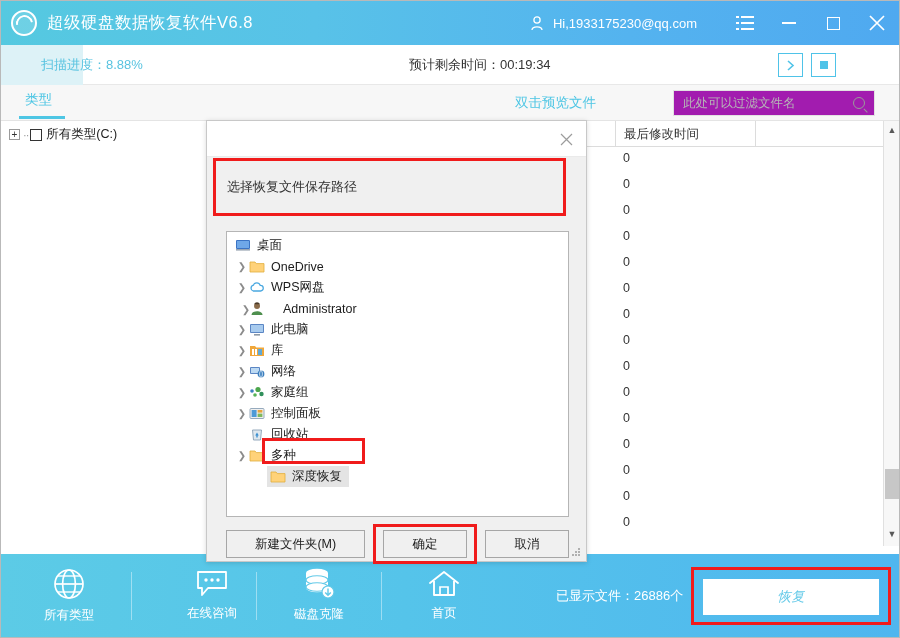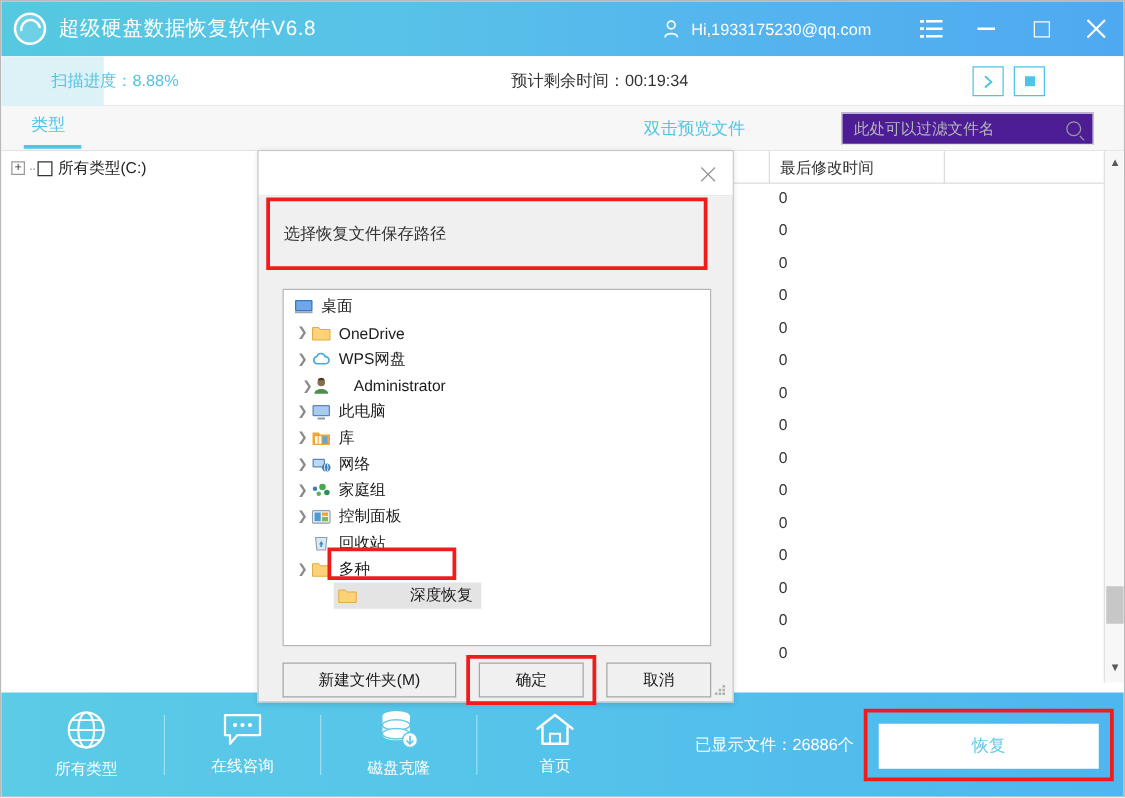--- a/index.html
+++ b/index.html
@@ -91,21 +91,21 @@
   }
   .tab-underline{
     position:absolute;left:18px;top:31px;width:46px;height:2.5px;background:#4ec6e4;
   }
   .preview-hint{
     position:absolute;left:514px;top:0;height:36px;line-height:36px;
     font-size:13.5px;color:#4ec6e4;
   }
   .filter-box{
     position:absolute;left:672px;top:5px;width:202px;height:26px;
-    background:#4c1d95;border:1px solid #e2e2e2;display:flex;align-items:center;
+    background:#a21caf;border:1px solid #e2e2e2;display:flex;align-items:center;
   }
   .filter-ph{
     font-size:12.5px;color:#b6b6b6;margin-left:9px;
   }
   .filter-mag{
     margin-left:auto;margin-right:9px;width:12px;height:12px;
     border:1.3px solid #9a9a9a;border-radius:50%;position:relative;
   }
   .filter-mag:after{
     content:"";position:absolute;right:-4px;bottom:-3px;width:5px;height:1.3px;
@@ -174,21 +174,21 @@
     position:absolute;left:555px;top:0;height:84px;line-height:84px;
     font-size:13px;color:#ffffff;
   }
   .recover-wrap{
     position:absolute;left:690px;top:13px;width:200px;height:58px;
     border:3px solid #f01b1b;
   }
   .recover-btn{
     position:absolute;left:9px;top:9px;width:176px;height:36px;background:#ffffff;
     display:flex;align-items:center;justify-content:center;
-    color:#63c9e8;font-size:13.5px;
+    color:#63c9e8;font-size:13.5px;font-style:italic;
   }
 
   
   .dialog{
     position:absolute;left:205px;top:119px;width:381px;height:442px;
     background:#f0f0f0;border:1px solid #c8c8c8;
     box-shadow:0 1px 5px rgba(0,0,0,.15);
   }
   .dlg-title{
     position:absolute;left:0;top:0;width:379px;height:36px;background:#ffffff;
@@ -352,21 +352,21 @@
         <circle cx="18" cy="18" r="14" fill="none" stroke="#fff" stroke-width="1.7"></circle>
         <ellipse cx="18" cy="18" rx="6.4" ry="14" fill="none" stroke="#fff" stroke-width="1.7"></ellipse>
         <line x1="4" y1="18" x2="32" y2="18" stroke="#fff" stroke-width="1.7"></line>
         <line x1="7" y1="10" x2="29" y2="10" stroke="#fff" stroke-width="1.4"></line>
         <line x1="7" y1="26" x2="29" y2="26" stroke="#fff" stroke-width="1.4"></line>
       </svg>
       <span class="bb-label">所有类型</span>
     </div>
     <div class="bb-div" style="left:130px;"></div>
 
-    <div class="bb-item" style="left:133px;text-align:right;">
+    <div class="bb-item" style="left:151px;text-align:right;">
       <svg width="36" height="32" viewBox="0 0 36 32">
         <path d="M4 4 H32 V20 H14 L8 27 V20 H4 Z" fill="none" stroke="#fff" stroke-width="1.8" stroke-linejoin="round"></path>
         <circle cx="12" cy="12" r="1.7" fill="#fff"></circle>
           <circle cx="18" cy="12" r="1.7" fill="#fff"></circle>
           <circle cx="24" cy="12" r="1.7" fill="#fff"></circle>
       </svg>
       <span class="bb-label">在线咨询</span>
     </div>
     <div class="bb-div" style="left:255px;"></div>
 
@@ -534,21 +534,21 @@
       <div class="tnode" style="top:213px;left:8px;">
         <span class="tarrow">❯</span>
         <span class="tico">
           <svg width="16" height="15" viewBox="0 0 16 15">
               <path d="M1 3 H6 L7.3 4.6 H15 V13 H1 Z" fill="#ffd279" stroke="#e0ad3e" stroke-width=".8"></path>
             </svg>
         </span>
         <span>多种</span>
       </div>
 
-      <div class="tnode sel-hl" style="top:234px;left:40px;padding:0 7px 0 3px;gap:36px;">
+      <div class="tnode sel-hl" style="top:234px;left:40px;padding:0 7px 0 3px;">
         <span class="tico">
           <svg width="16" height="15" viewBox="0 0 16 15">
               <path d="M1 3 H6 L7.3 4.6 H15 V13 H1 Z" fill="#ffd279" stroke="#e0ad3e" stroke-width=".8"></path>
             </svg>
         </span>
         <span>深度恢复</span>
       </div>
     </div>
 
     <div class="sel-box"></div>

